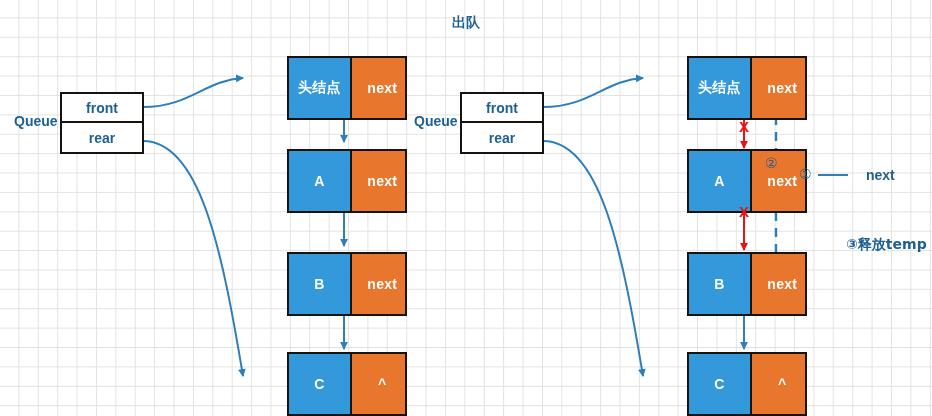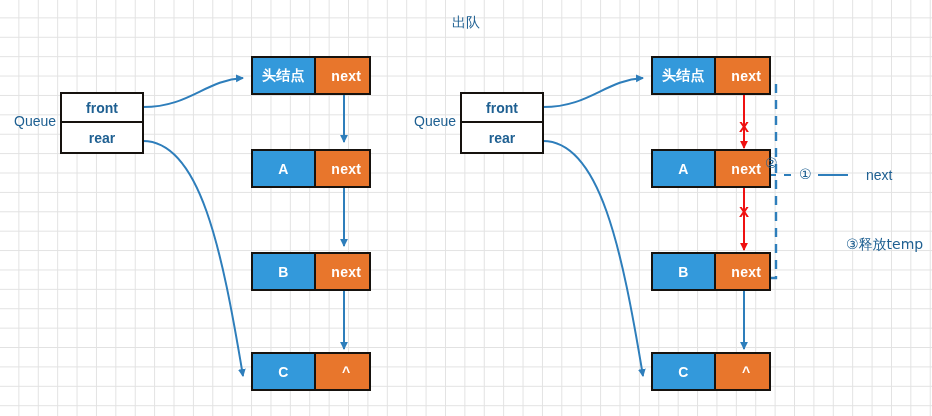--- a/index.html
+++ b/index.html
@@ -23,22 +23,23 @@
   #svg-layer{
     position:absolute;left:0;top:0;width:932px;height:416px;
     pointer-events:none;
   }
   
   .node{
     position:absolute;
     display:flex;
     border:2px solid #16120e;
     box-sizing:border-box;
-    height:39px;
+    height:64px;
     width:120px;
+    margin-left:36px;
   }
   .node .cell{
     display:flex;align-items:center;justify-content:center;
     color:#ffffff;
     font-size:14px;
     font-weight:bold;
     letter-spacing:0.3px;
     box-sizing:border-box;
   }
   .node .data{
@@ -66,21 +67,21 @@
     font-size:14px;
     font-weight:bold;
     box-sizing:border-box;
   }
   .qbox .qcell.top{border-bottom:2px solid #16120e;}
   
   .lbl{
     position:absolute;
     color:#1f6092;
     font-size:14px;
-    font-weight:normal;
+    font-weight:bold;
     white-space:nowrap;
   }
   .lbl.title{font-size:14px;}
   .lbl.cn{font-family:"DejaVu Sans","Liberation Sans",sans-serif;}
   .circ{
     position:absolute;
     color:#1f6092;
     font-size:14px;
     font-weight:normal;
     white-space:nowrap;

